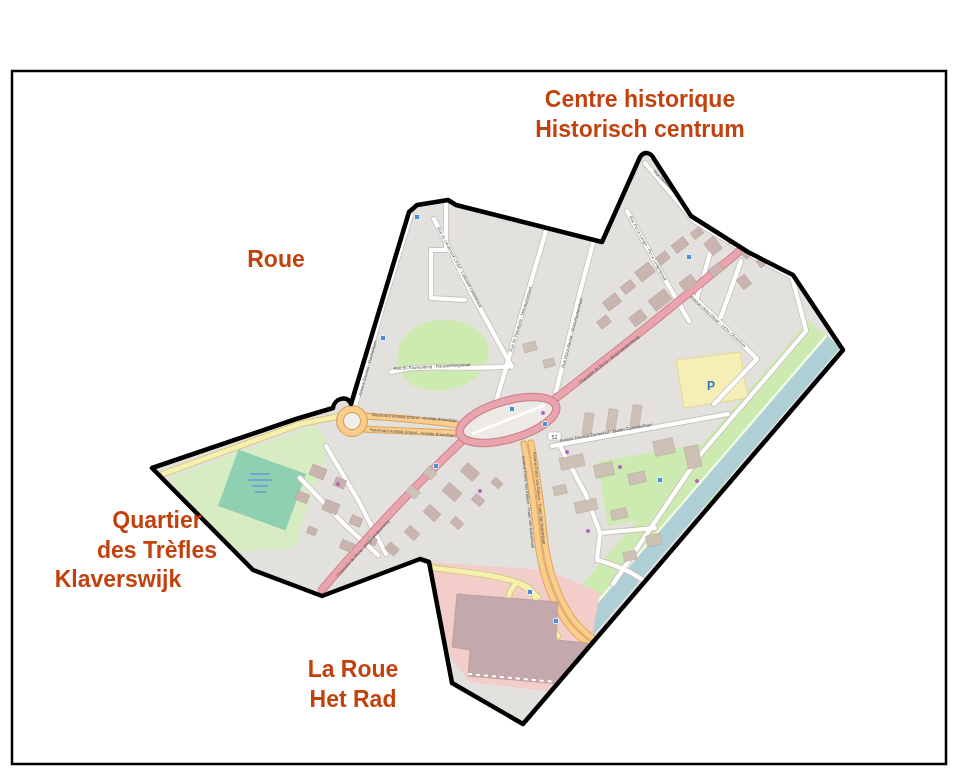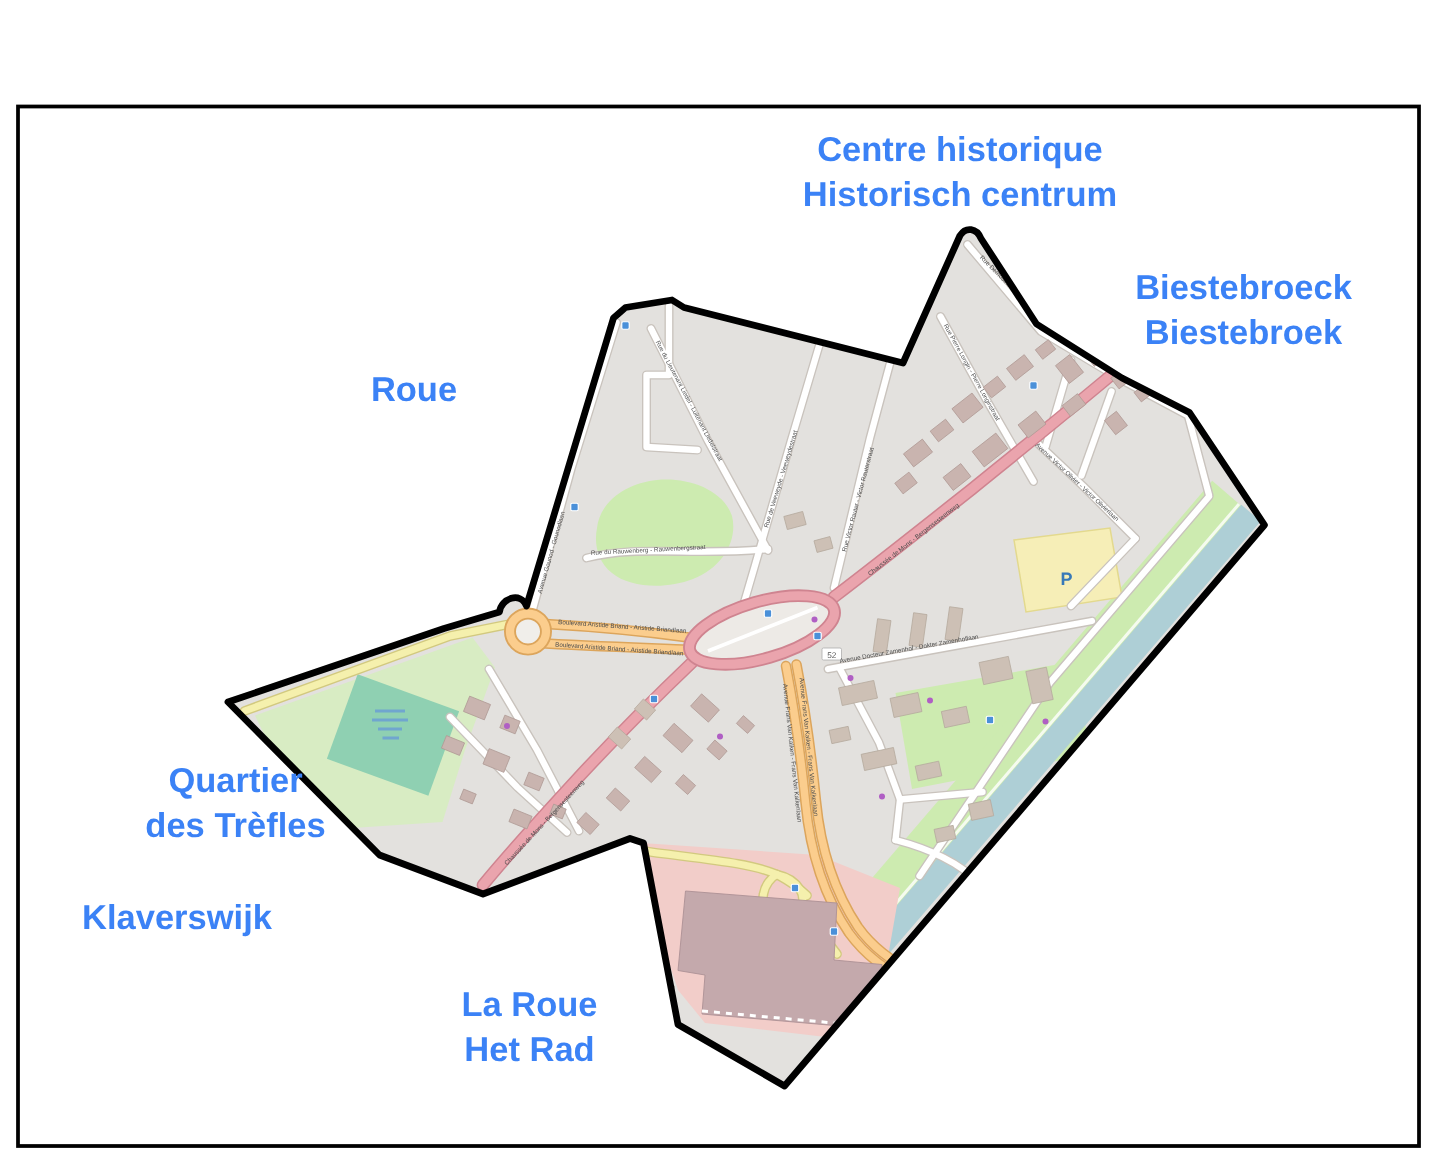--- a/index.html
+++ b/index.html
@@ -3,21 +3,21 @@
 <meta charset="utf-8">
 <style>
   html,body{margin:0;padding:0;background:#ffffff;}
   .canvas{
     position:relative;width:960px;height:774px;background:#ffffff;
     font-family:"Liberation Sans",sans-serif;overflow:hidden;
   }
   .map-svg{position:absolute;left:0;top:0;width:960px;height:774px;}
   .rlabel{
     position:absolute;transform:translateX(-50%);text-align:center;
-    font-weight:bold;font-size:23px;line-height:30px;color:#3b82f6;white-space:nowrap;
+    font-weight:bold;font-size:23px;line-height:30px;color:#c2410c;white-space:nowrap;
   }
   
   .cas-minor{stroke:#c9c3bd;stroke-width:6;fill:none;stroke-linecap:round;stroke-linejoin:round}
   .fill-minor{stroke:#ffffff;stroke-width:4.2;fill:none;stroke-linecap:round;stroke-linejoin:round}
   .cas-tert{stroke:#d2c97f;stroke-width:6.5;fill:none;stroke-linecap:round;stroke-linejoin:round}
   .fill-tert{stroke:#f5f0ad;stroke-width:4.6;fill:none;stroke-linecap:round;stroke-linejoin:round}
   .cas-sec{stroke:#dca55c;stroke-width:7;fill:none;stroke-linecap:round;stroke-linejoin:round}
   .fill-sec{stroke:#fbcd8d;stroke-width:5;fill:none;stroke-linecap:round;stroke-linejoin:round}
   .cas-prim{stroke:#cf8490;stroke-width:8.5;fill:none;stroke-linecap:round;stroke-linejoin:round}
   .fill-prim{stroke:#eaa4ad;stroke-width:6.5;fill:none;stroke-linecap:round;stroke-linejoin:round}
@@ -317,35 +317,31 @@
     </g>
 
     <path d="M152,468 L296,419 L333,408 C334,399 347,394 351,404 L409,212 L417,205 L448,200 L456,205 L602,242 L640,157 C644,151 651,152 654,159 L691,216 L748,252 L793,275 L843,350 L523,724 L452,683 L429,562 L420,559 L322,596 L253,570 Z" fill="none" stroke="#000000" stroke-width="4.5" stroke-linejoin="round"></path>
   </svg>
 
   <div class="rlabel" style="left:640px;top:84px;">
     <div>Centre historique</div>
     <div>Historisch centrum</div>
   </div>
 
-  <div class="rlabel" style="left:829px;top:176px;">
-    <div>Biestebroeck</div>
-    <div>Biestebroek</div>
-  </div>
 
   <div class="rlabel" style="left:276px;top:244px;">
     <div>Roue</div>
   </div>
 
   <div class="rlabel" style="left:109px;top:505px;margin-left:48px;">
     <div>Quartier</div>
     <div>des Trèfles</div>
   </div>
 
-  <div class="rlabel" style="left:118px;top:596px;">
+  <div class="rlabel" style="left:118px;top:564px;">
     <div>Klaverswijk</div>
   </div>
 
   <div class="rlabel" style="left:337px;top:654px;margin-left:16px;">
     <div>La Roue</div>
     <div>Het Rad</div>
   </div>
 
 </div>
 

